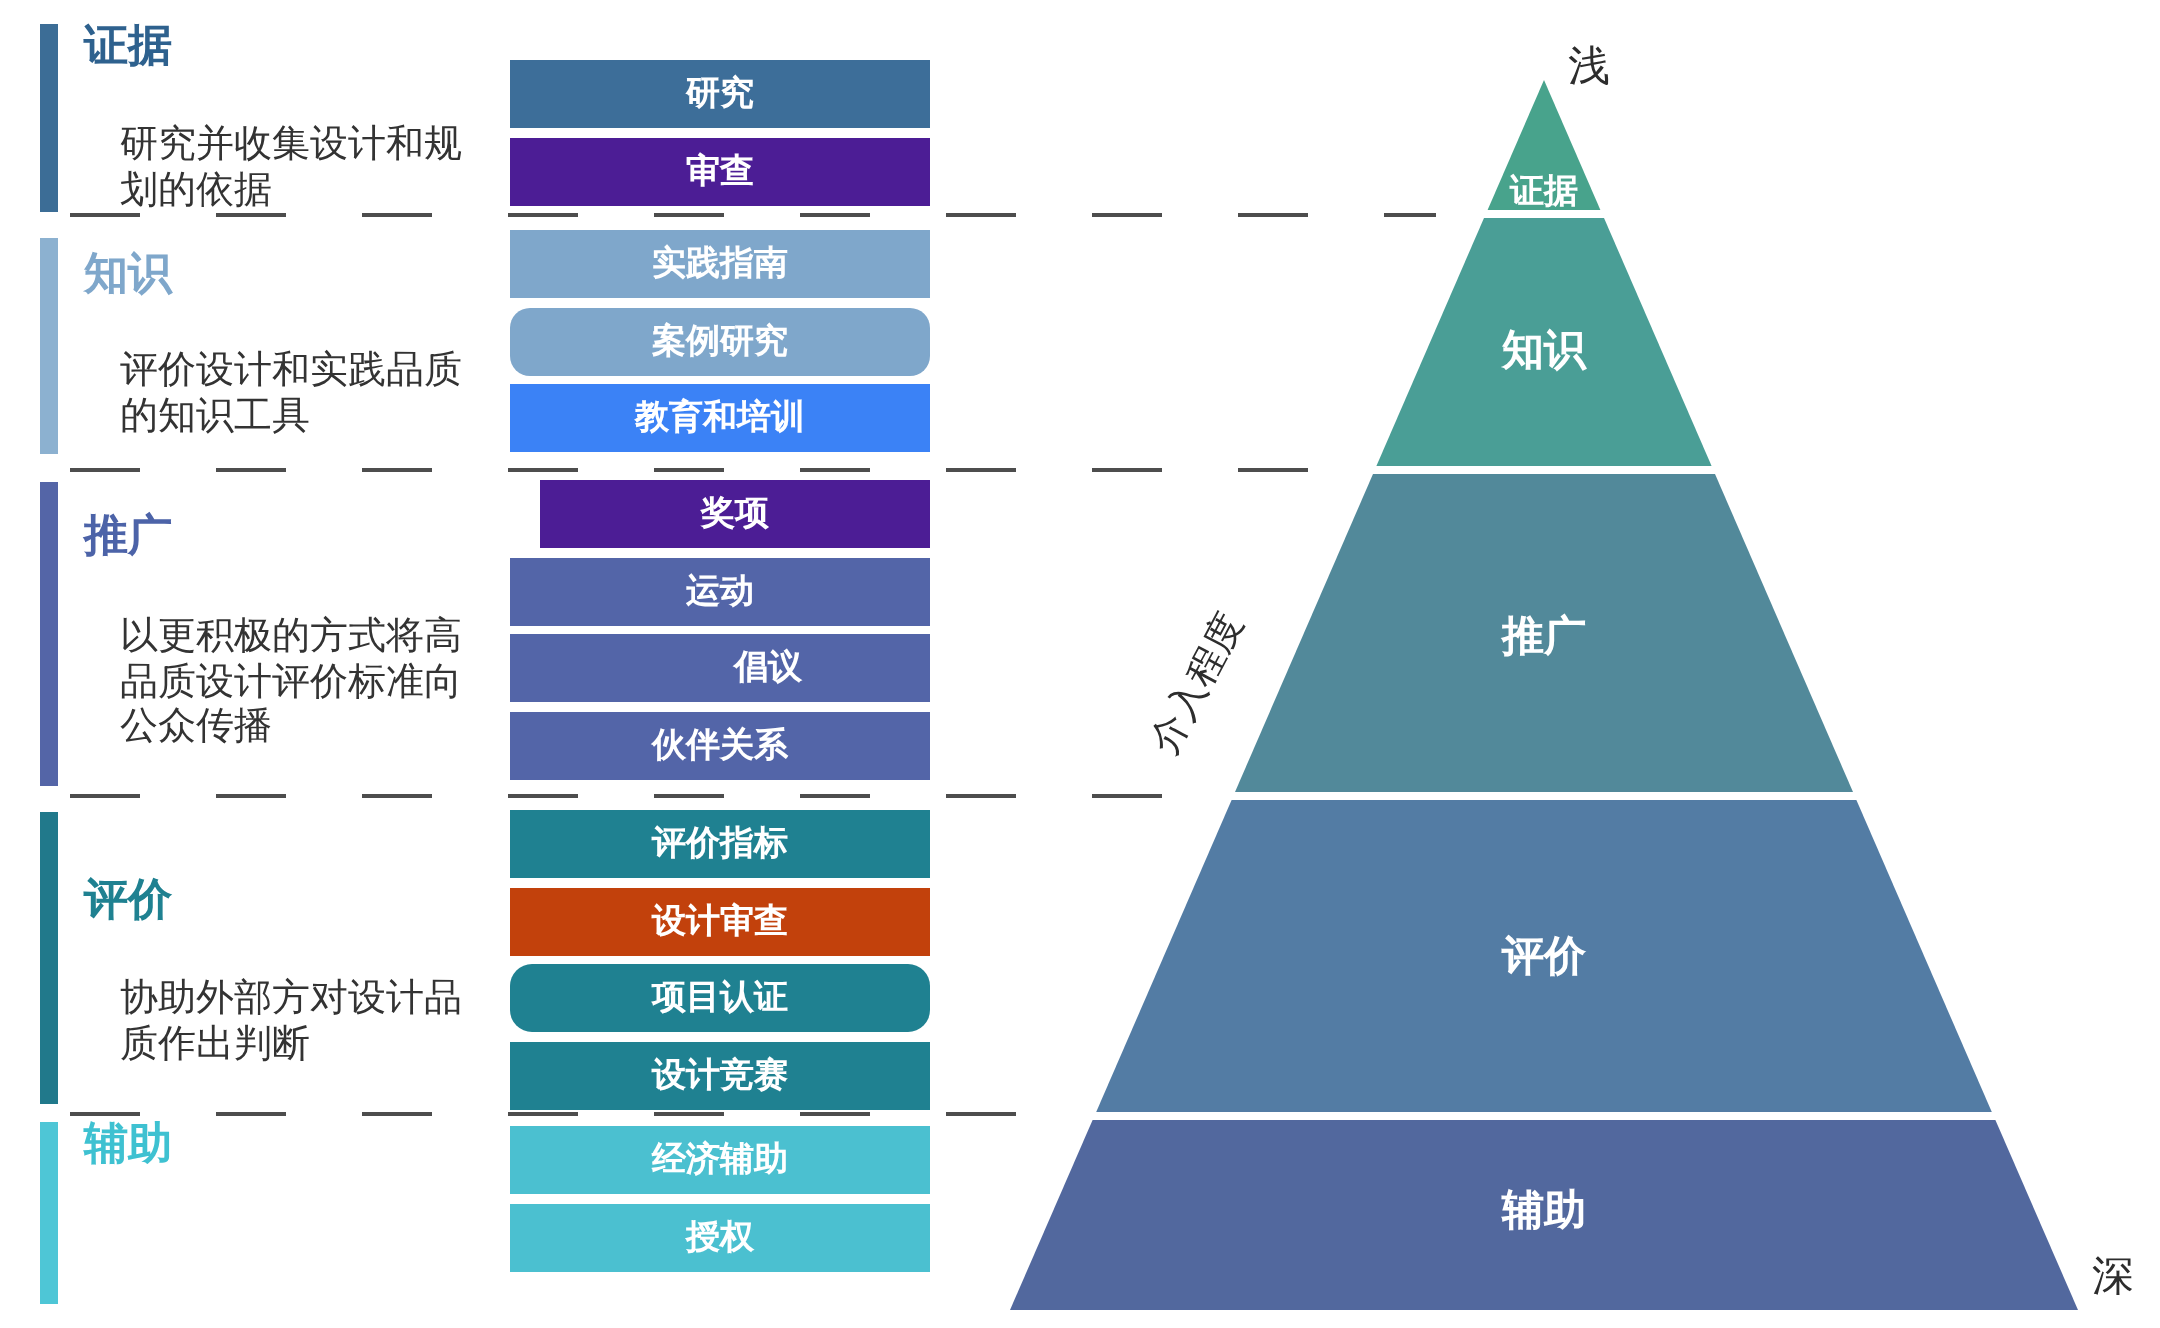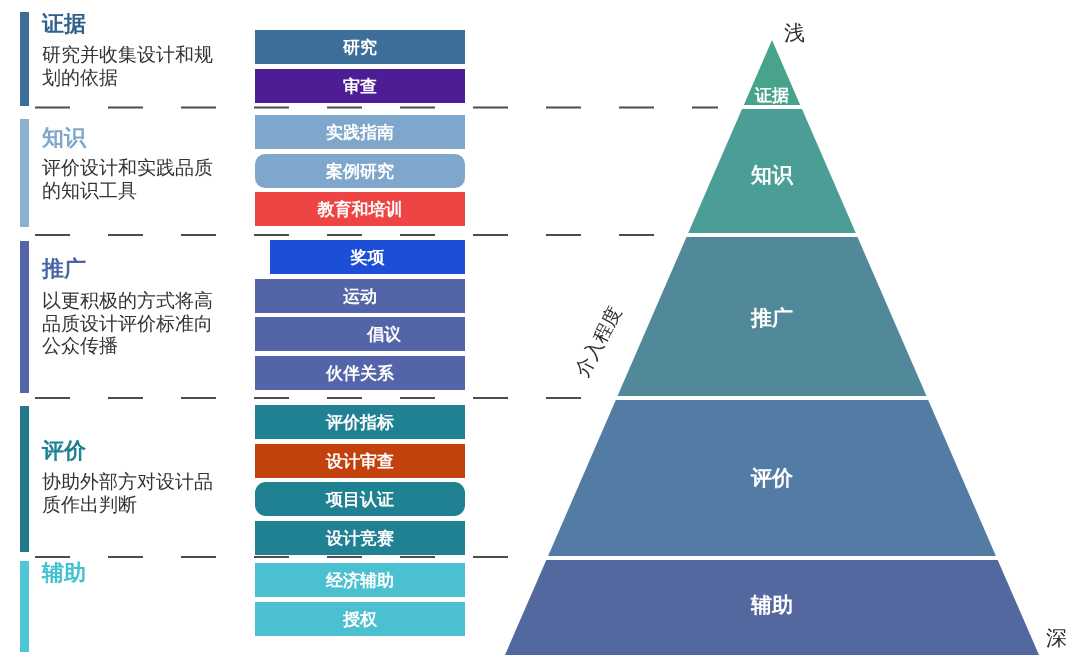--- a/index.html
+++ b/index.html
@@ -21,21 +21,21 @@
   .a3{top:406px;height:146px;}
   .a4{top:561px;height:91px;}
 
   .sec-title{position:absolute;left:42px;margin:0;font-size:22px;font-weight:bold;line-height:24px;}
   .t0{top:12px;}
   .t1{top:126px;}
   .t2{top:257px;}
   .t3{top:439px;}
   .t4{top:561px;}
 
-  .sec-desc{position:absolute;left:42px;width:184px;margin:0;font-size:19px;line-height:22.5px;color:#333;word-break:break-all;}
+  .sec-desc{position:absolute;left:42px;width:184px;margin:18px;font-size:19px;line-height:22.5px;color:#333;word-break:break-all;}
   .d0{top:43px;}
   .d1{top:156px;}
   .d2{top:289px;}
   .d3{top:470px;}
   .d4{top:596px;}
 
   .bargroup{position:absolute;left:255px;width:210px;display:flex;flex-direction:column;gap:4.5px;}
   .g0{top:30px;}
   .g1{top:115px;}
   .g2{top:240px;}
@@ -78,28 +78,28 @@
     <div class="bar" style="background-color: rgb(61, 110, 153);">研究</div>
     <div class="bar" style="background-color: #4c1d95;">审查</div>
   </div>
 
   <div class="accent a1" style="background-color: rgb(140, 177, 208);"></div>
   <h2 class="sec-title t1" style="color: rgb(127, 167, 203);">知识</h2>
   <p class="sec-desc d1">评价设计和实践品质的知识工具</p>
   <div class="bargroup g1">
     <div class="bar" style="background-color: rgb(127, 167, 203);">实践指南</div>
     <div class="bar" style="background-color: rgb(127, 167, 203); border-radius: 10px;">案例研究</div>
-    <div class="bar" style="background-color: #ef4444;">教育和培训</div>
+    <div class="bar" style="background-color: #3b82f6;">教育和培训</div>
   </div>
 
   <div class="accent a2" style="background-color: rgb(84, 101, 167);"></div>
   <h2 class="sec-title t2" style="color: rgb(76, 99, 168);">推广</h2>
   <p class="sec-desc d2">以更积极的方式将高品质设计评价标准向公众传播</p>
   <div class="bargroup g2">
-    <div class="bar" style="background-color: #1d4ed8; margin-left: 15px;">奖项</div>
+    <div class="bar" style="background-color: #4c1d95; margin-left: 15px;">奖项</div>
     <div class="bar" style="background-color: rgb(83, 101, 168);">运动</div>
     <div class="bar" style="background-color: rgb(83, 101, 168); padding-left: 48px;">倡议</div>
     <div class="bar" style="background-color: rgb(83, 101, 168);">伙伴关系</div>
   </div>
 
   <div class="accent a3" style="background-color: rgb(33, 121, 139);"></div>
   <h2 class="sec-title t3" style="color: rgb(31, 129, 145);">评价</h2>
   <p class="sec-desc d3">协助外部方对设计品质作出判断</p>
   <div class="bargroup g3">
     <div class="bar" style="background-color: rgb(31, 129, 145);">评价指标</div>

